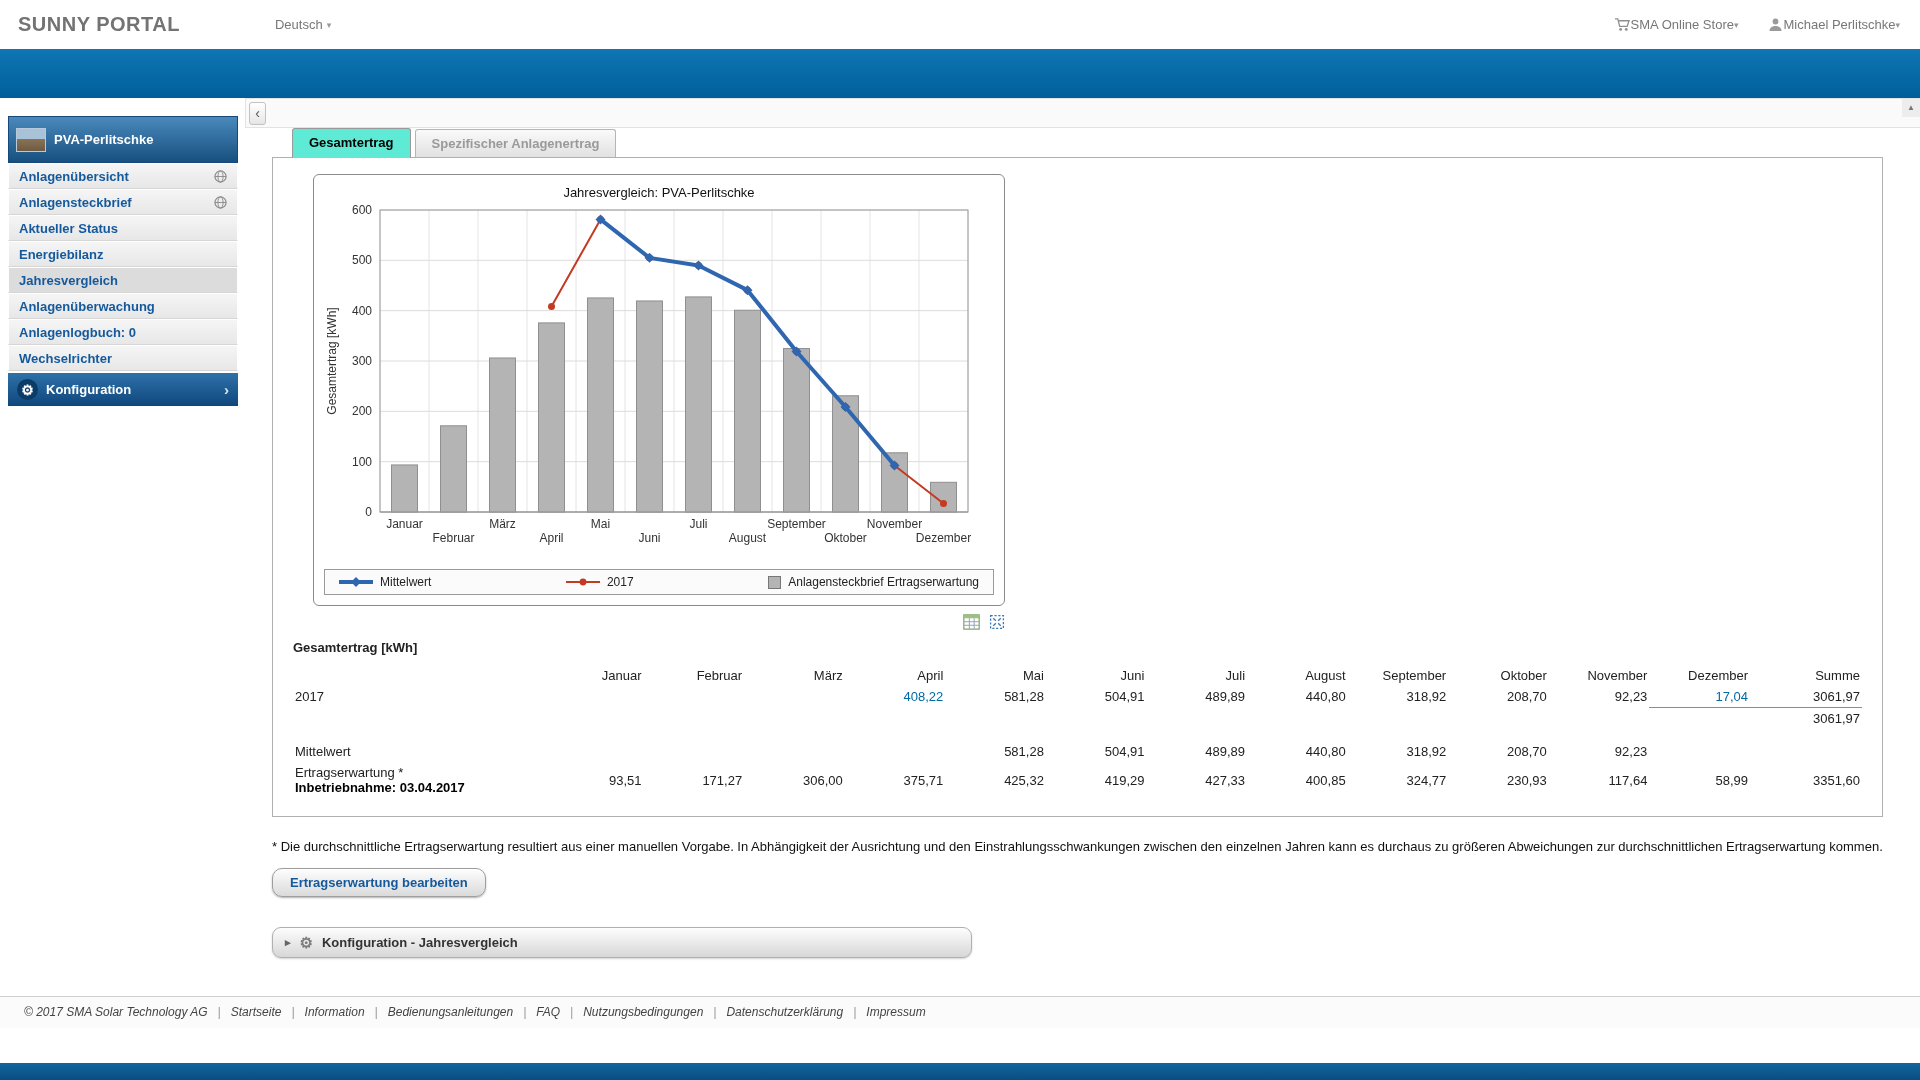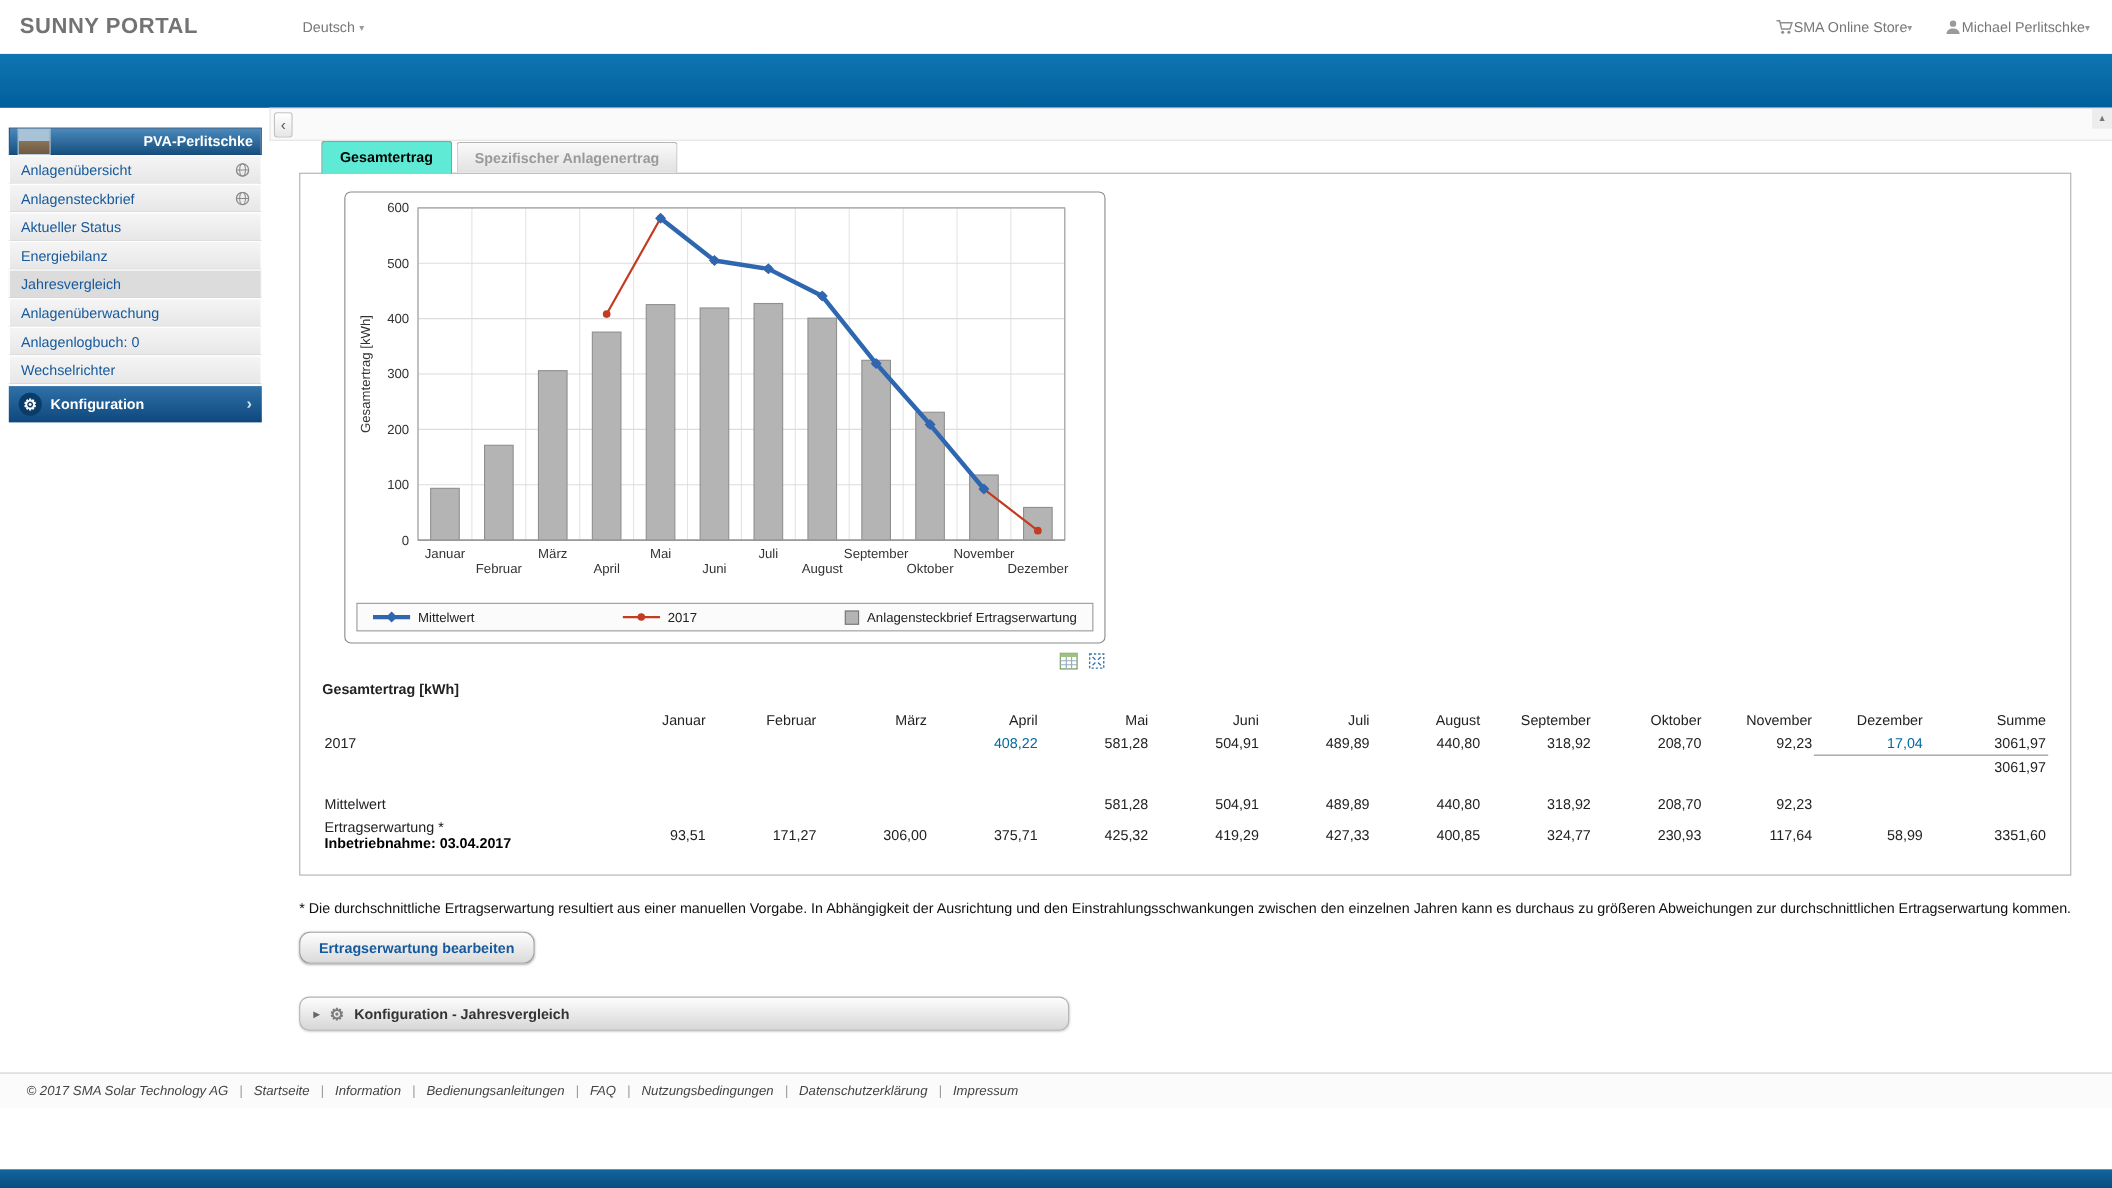--- a/index.html
+++ b/index.html
@@ -22,27 +22,27 @@
   .top-link { display: flex; align-items: center; gap: 0; cursor: pointer; }
 
   
   .navbar { height: 49px; background: linear-gradient(180deg, #0e76b3, #005f9b); }
 
   
   .layout { display: flex; align-items: flex-start; }
 
   
   .sidebar { width: 230px; margin: 18px 0 0 8px; flex: none; }
-  .plant-head { height: 25px; background: linear-gradient(#4a89bc, #17507f); border: 1px solid #16497a;
-    display: flex; align-items: center; gap: 8px; padding: 0 7px; color: #fff; font-weight: bold; cursor: pointer; justify-content: space-between; }
+  .plant-head { height: 47px; background: linear-gradient(#4a89bc, #17507f); border: 1px solid #16497a;
+    display: flex; align-items: center; gap: 8px; padding: 0 7px; color: #fff; font-weight: bold; cursor: pointer; }
   .plant-thumb { width: 30px; height: 24px; border: 1px solid #b9cadb; flex: none;
     background: linear-gradient(#a8c2d8 45%, #8a7357 46%, #6e5a41 100%); }
   .side-item { height: 26px; display: flex; align-items: center; padding: 0 10px;
     background: linear-gradient(#f5f5f5, #e7e7e7); border: 1px solid #fff; border-bottom-color: #d6d6d6;
-    color: #15599c; font-weight: normal; cursor: pointer; }
+    color: #15599c; font-weight: bold; cursor: pointer; }
   .side-item.active { background: #dcdcdc; }
   .globe { margin-left: auto; flex: none; }
   .side-config { height: 33px; margin-top: 2px; background: linear-gradient(#2e71a9, #0f477c);
     display: flex; align-items: center; gap: 8px; padding: 0 9px; color: #fff; font-weight: bold; cursor: pointer; }
   .gear-badge { width: 21px; height: 21px; border-radius: 50%; background: #0b3c68; color: #fff;
     display: flex; align-items: center; justify-content: center; font-size: 14px; flex: none; }
   .side-config .chev { margin-left: auto; color: #d6e4f1; font-size: 15px; }
 
   
   .main { flex: 1; min-width: 0; margin-left: 7px; }
@@ -200,20 +200,21 @@
     <div class="main-inner">
 
       <div class="tabs" id="tabs">
           <div class="tab active">Gesamtertrag</div>
           <div class="tab">Spezifischer Anlagenertrag</div>
         </div>
 
       <div class="panel">
 
         <div class="chart-box">
+          <div class="chart-title">Jahresvergleich: PVA-Perlitschke</div>
           <div id="chart-svg"><svg width="656" height="360">
                 <line x1="56" y1="8" x2="56" y2="310" stroke="#e4e4e4"></line>
                 <line x1="105" y1="8" x2="105" y2="310" stroke="#e4e4e4"></line>
                 <line x1="154" y1="8" x2="154" y2="310" stroke="#e4e4e4"></line>
                 <line x1="203" y1="8" x2="203" y2="310" stroke="#e4e4e4"></line>
                 <line x1="252" y1="8" x2="252" y2="310" stroke="#e4e4e4"></line>
                 <line x1="301" y1="8" x2="301" y2="310" stroke="#e4e4e4"></line>
                 <line x1="350" y1="8" x2="350" y2="310" stroke="#e4e4e4"></line>
                 <line x1="399" y1="8" x2="399" y2="310" stroke="#e4e4e4"></line>
                 <line x1="448" y1="8" x2="448" y2="310" stroke="#e4e4e4"></line>

